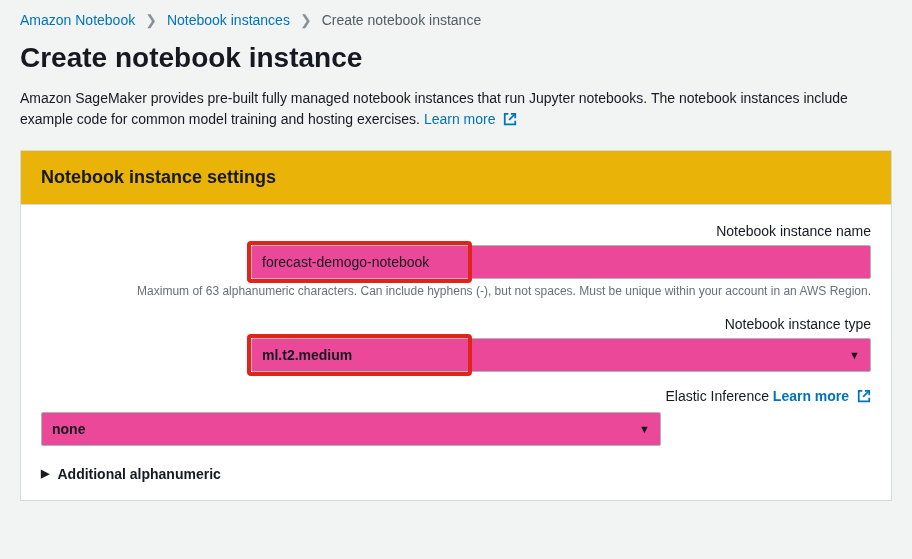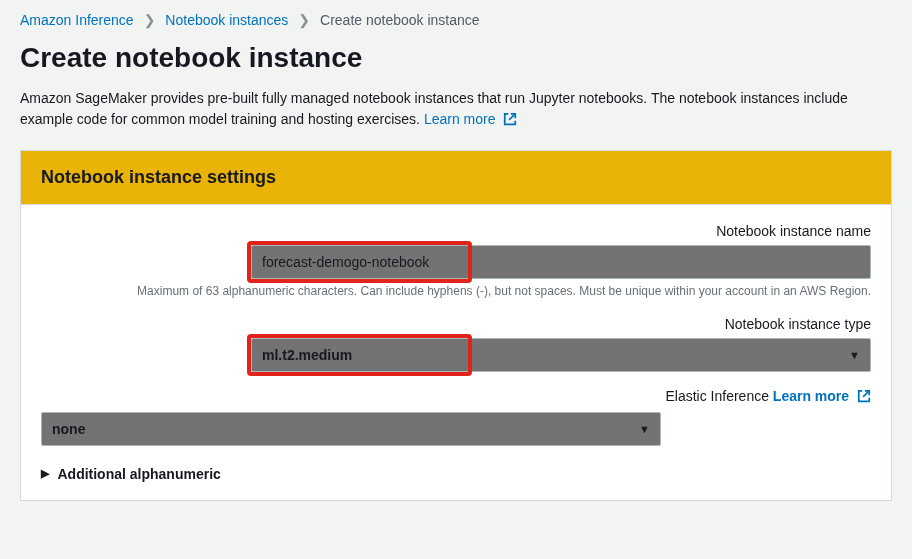--- a/index.html
+++ b/index.html
@@ -57,21 +57,21 @@
     display: block;
   }
   .field-label a { color: #0073bb; text-decoration: none; font-weight: 700; }
   .input-text, .select {
     width: 620px;
     height: 34px;
     border: 1px solid #aab7b8;
     border-radius: 2px;
     padding: 0 10px;
     font-size: 14px;
-    background: #737373;
+    background: #ec4899;
     color: #16191f;
     display: flex;
     align-items: center;
     justify-content: space-between;
     position: relative;
   }
   .input-text { display: flex; align-items: center; }
   .select { cursor: pointer; font-weight: bold; }
   .select .caret { font-size: 11px; color: #16191f; }
   .hint {
@@ -96,21 +96,21 @@
     font-weight: 700;
     color: #16191f;
   }
   .expander .tri { font-size: 11px; }
   svg.ext { width: 14px; height: 14px; }
 </style>
 </head>
 <body>
 
 <div class="breadcrumb">
-  <a href="#">Amazon Inference</a>
+  <a href="#">Amazon Notebook</a>
   <span class="sep">❯</span>
   <a href="#">Notebook instances</a>
   <span class="sep">❯</span>
   <span class="current">Create notebook instance</span>
 </div>
 
 <div class="page-header">
   <h1>Create notebook instance</h1>
 </div>
 

